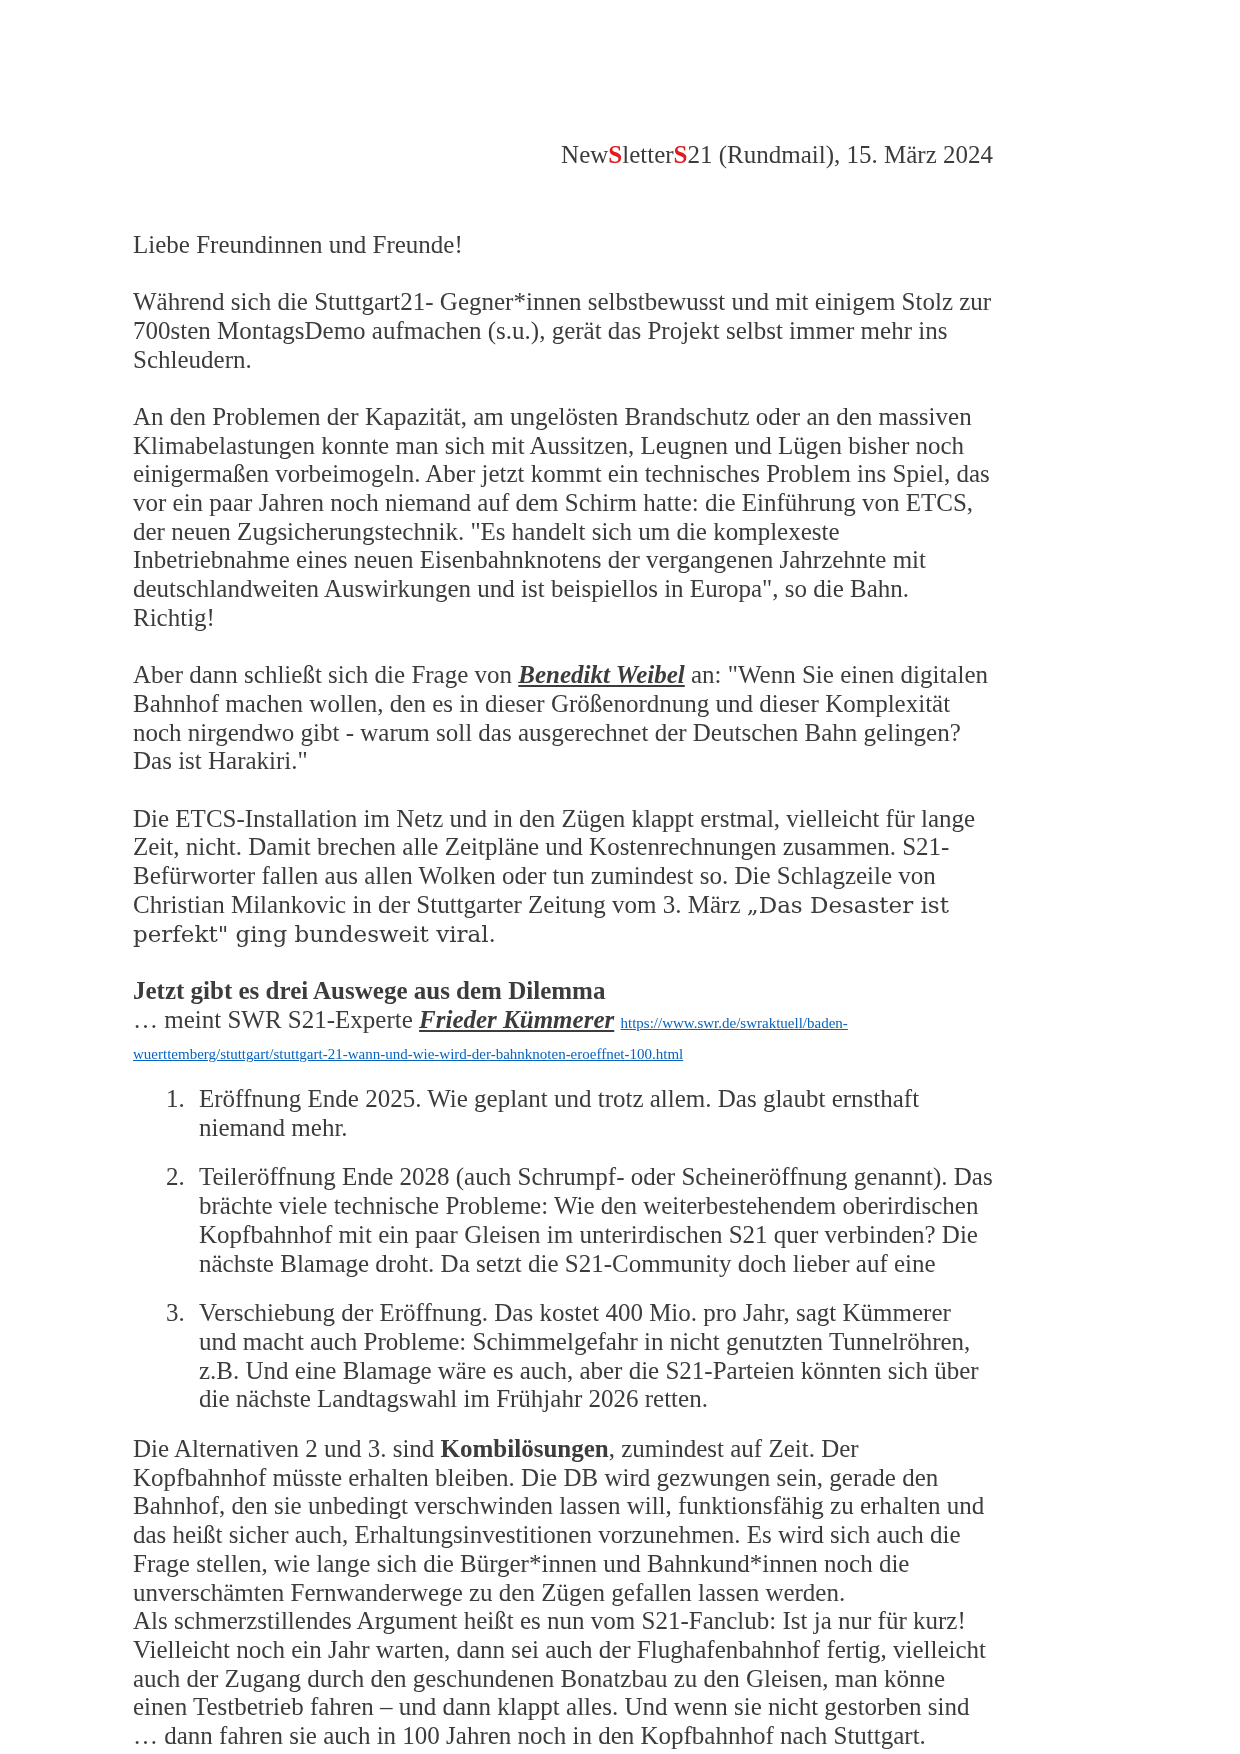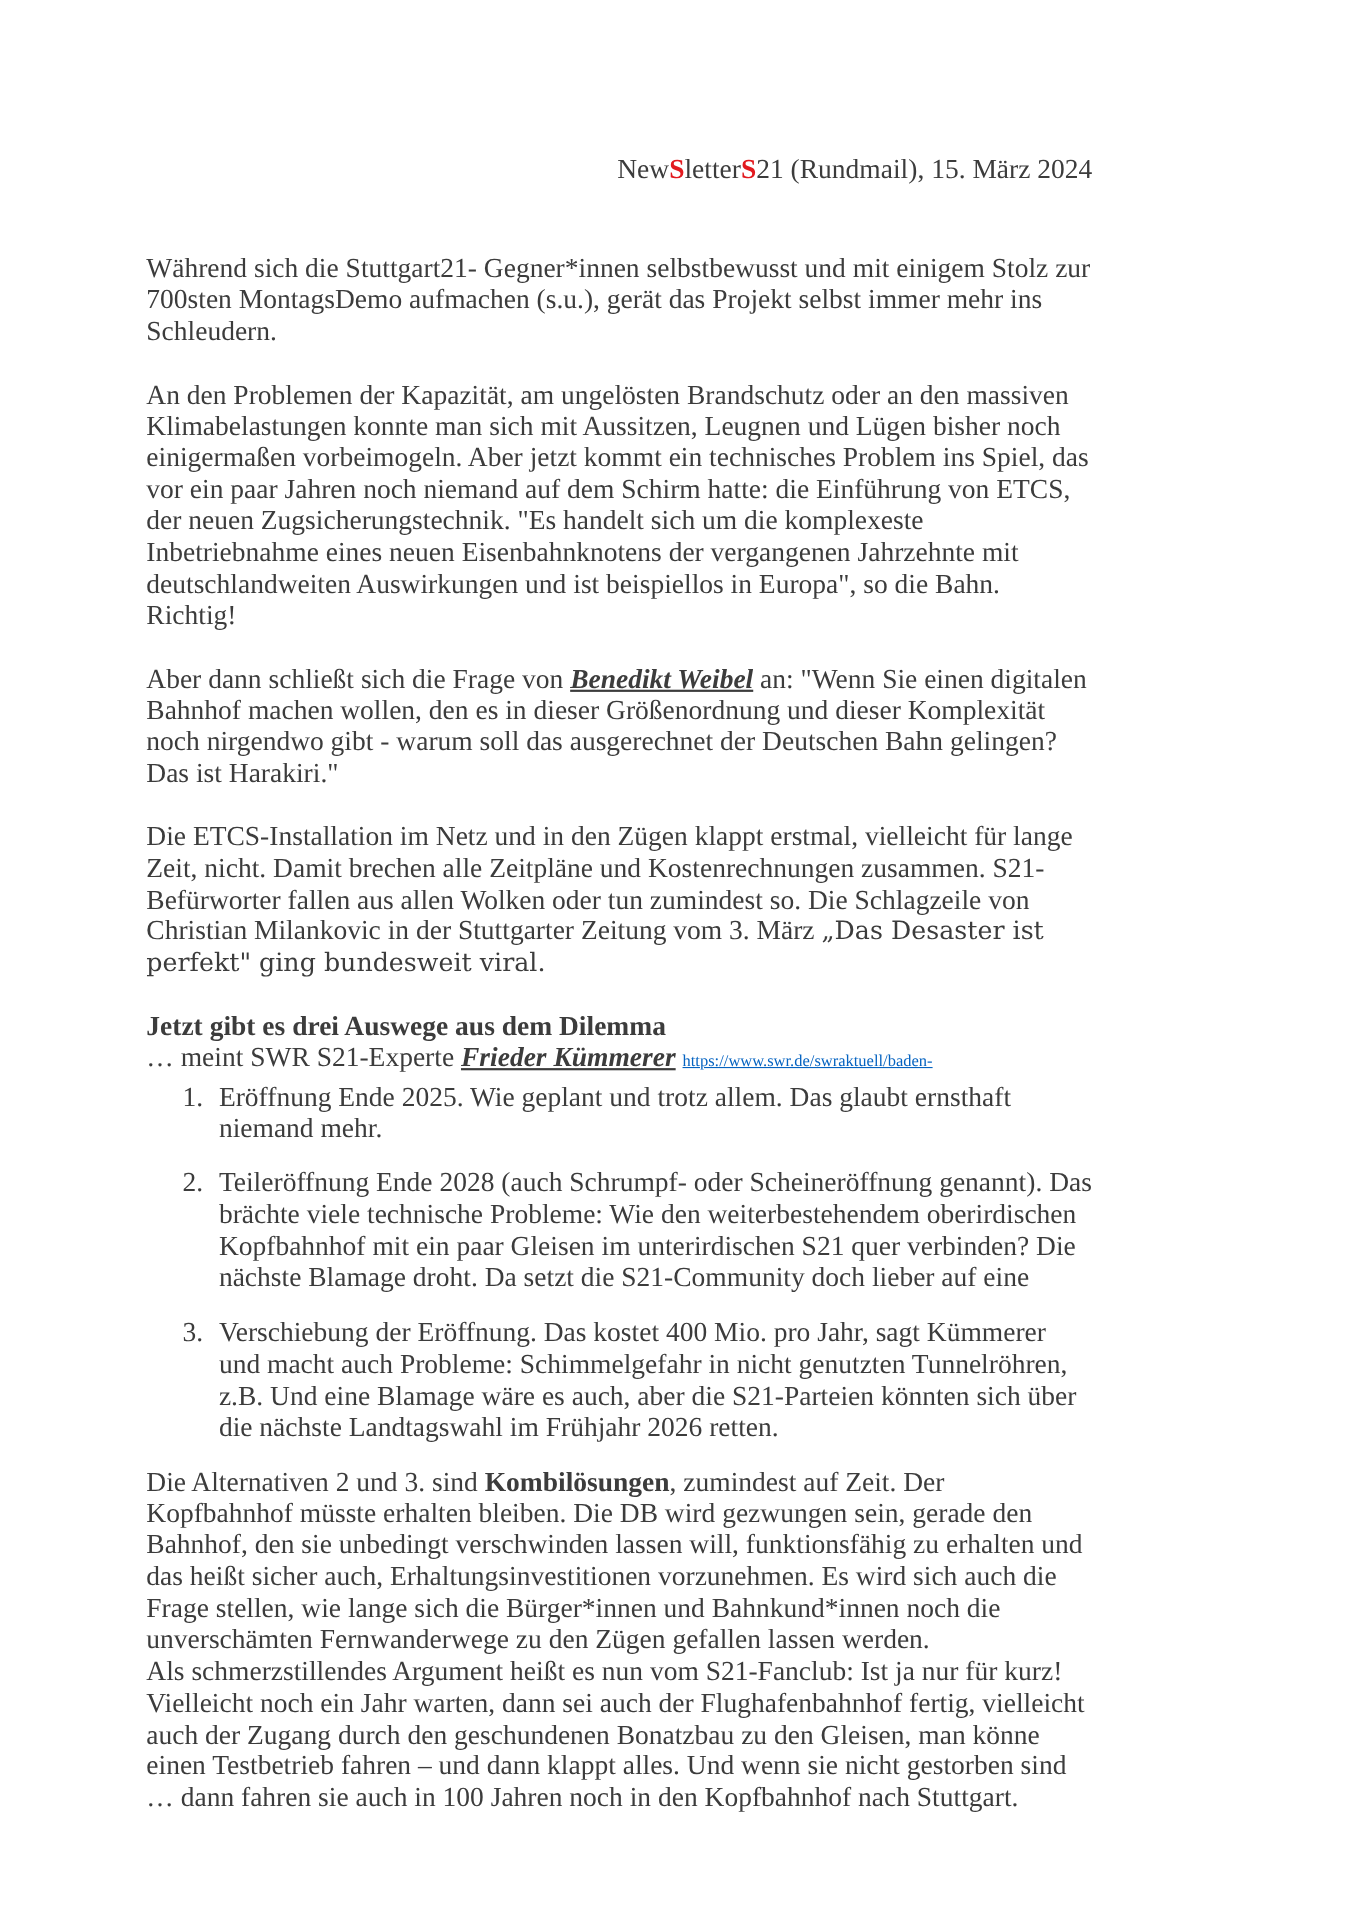--- a/index.html
+++ b/index.html
@@ -14,21 +14,21 @@
     font-size: 25px;
     line-height: 28.7px;
     color: #3c3c3c;
     overflow: hidden;
   }
   p { margin: 0 0 28.7px 0; }
   .header-line { text-align: right; margin-bottom: 61px; }
   .accent-s { color: #e21a1f; font-weight: bold; }
   .name-em { font-style: italic; font-weight: bold; text-decoration: underline; }
   .section-heading { font-weight: bold; margin: 0; }
-  .subline { margin: 0 0 4px 0; }
+  .subline { margin: 0 0 16px 0; }
   .link {
     color: #0563c1;
     text-decoration: underline;
     font-size: 15px;
     overflow-wrap: anywhere;
   }
   .alt-serif { font-family: "DejaVu Serif", serif; font-size: 23px; }
   .olist { margin: 0; }
   .oitem { display: flex; margin-bottom: 21px; }
   .onum { flex: 0 0 66px; box-sizing: border-box; padding-left: 33px; }
@@ -37,32 +37,33 @@
   .bold { font-weight: bold; }
   .closing-para { margin-bottom: 0; }
 </style>
 </head>
 <body>
 
 <div class="page">
 
   <p class="header-line"><span>New</span><span class="accent-s">S</span><span>letter</span><span class="accent-s">S</span><span>21 (Rundmail), 15. März 2024</span></p>
 
+  <p>Liebe Freundinnen und Freunde!</p>
 
   <p>Während sich die Stuttgart21- Gegner*innen selbstbewusst und mit einigem Stolz zur 700sten MontagsDemo aufmachen (s.u.), gerät das Projekt selbst immer mehr ins Schleudern.</p>
 
   <p>An den Problemen der Kapazität, am ungelösten Brandschutz oder an den massiven Klimabelastungen konnte man sich mit Aussitzen, Leugnen und Lügen bisher noch einigermaßen vorbeimogeln. Aber jetzt kommt ein technisches Problem ins Spiel, das vor ein paar Jahren noch niemand auf dem Schirm hatte: die Einführung von ETCS, der neuen Zugsicherungstechnik. "Es handelt sich um die komplexeste Inbetriebnahme eines neuen Eisenbahnknotens der vergangenen Jahrzehnte mit deutschlandweiten Auswirkungen und ist beispiellos in Europa", so die Bahn. Richtig!</p>
 
   <p><span>Aber dann schließt sich die Frage von </span><span class="name-em">Benedikt Weibel</span><span> an: "Wenn Sie einen digitalen Bahnhof machen wollen, den es in dieser Größenordnung und dieser Komplexität noch nirgendwo gibt - warum soll das ausgerechnet der Deutschen Bahn gelingen? Das ist Harakiri."</span></p>
 
   <p><span>Die ETCS-Installation im Netz und in den Zügen klappt erstmal, vielleicht für lange Zeit, nicht. Damit brechen alle Zeitpläne und Kostenrechnungen zusammen. S21-Befürworter fallen aus allen Wolken oder tun zumindest so. Die Schlagzeile von Christian Milankovic in der Stuttgarter Zeitung vom 3. März </span><span class="alt-serif">„Das Desaster ist perfekt" ging bundesweit viral.</span></p>
 
   <p class="section-heading">Jetzt gibt es drei Auswege aus dem Dilemma</p>
 
-  <p class="subline"><span>… meint SWR S21-Experte </span><span class="name-em">Frieder Kümmerer</span> <a class="link" href="#"><span>https://www.swr.de/swraktuell/baden-</span><br></a></p>
+  <p class="subline"><span>… meint SWR S21-Experte </span><span class="name-em">Frieder Kümmerer</span> <a class="link" href="#"><span>https://www.swr.de/swraktuell/baden-</span><br><span>wuerttemberg/stuttgart/stuttgart-21-wann-und-wie-wird-der-bahnknoten-eroeffnet-100.html</span></a></p>
 
   <div class="olist">
 
     <div class="oitem">
       <span class="onum">1.</span>
       <div class="obody"><span class="lead-underline">Eröffnung Ende 2025</span><span>. Wie geplant und trotz allem. Das glaubt ernsthaft niemand mehr.</span></div>
     </div>
 
     <div class="oitem">
       <span class="onum">2.</span>

